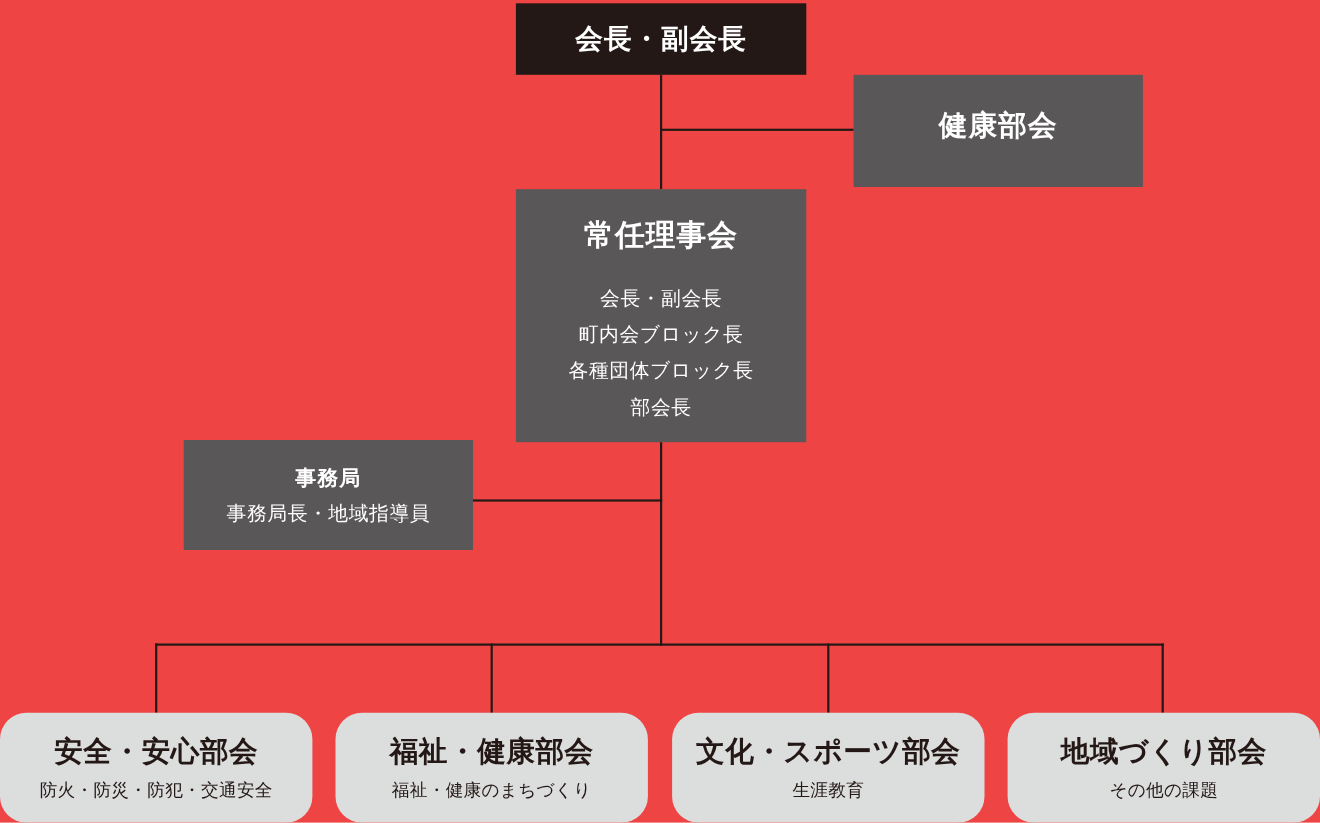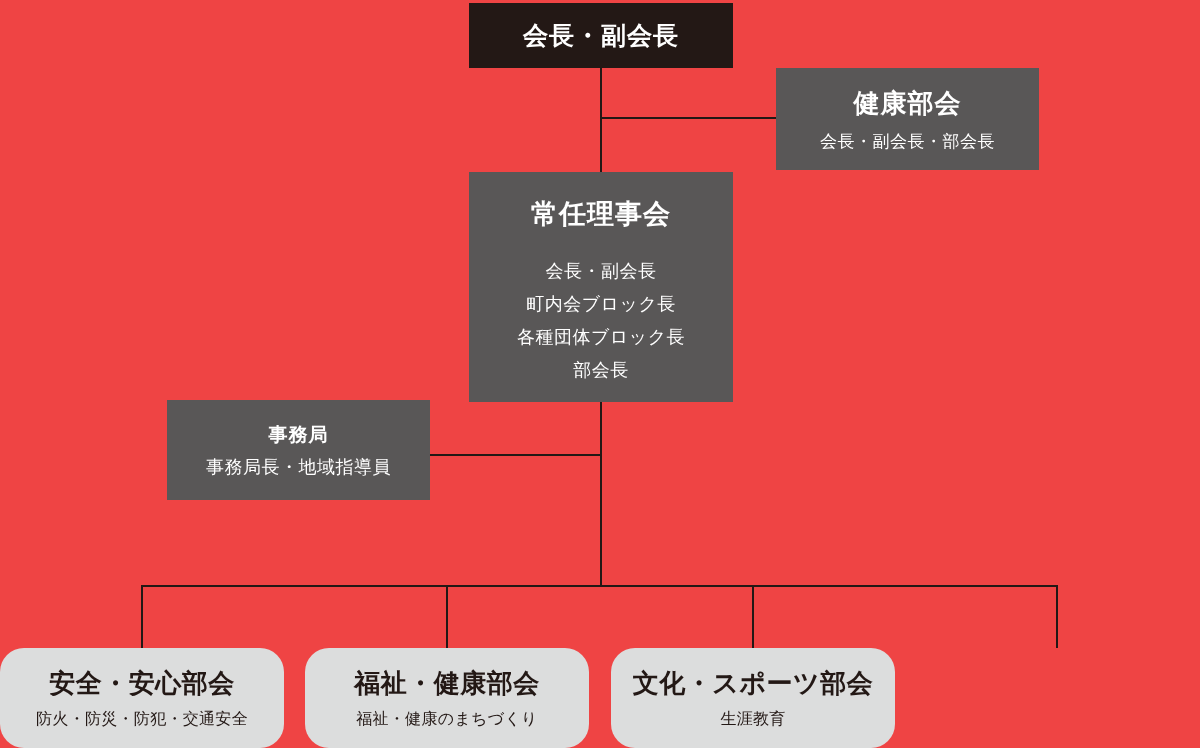--- a/index.html
+++ b/index.html
@@ -142,21 +142,20 @@
   <div class="line line--drop-2"></div>
   <div class="line line--drop-3"></div>
   <div class="line line--drop-4"></div>
 
   <div class="box box--chairman">
     <div class="box__title">会長・副会長</div>
   </div>
 
   <div class="box box--exec">
     <div class="box__title">健康部会</div>
-    <div class="box__subtitle">会長・副会長・部会長</div>
   </div>
 
   <div class="box box--standing">
     <div class="box__title">常任理事会</div>
     <div class="box__member">会長・副会長</div>
     <div class="box__member">町内会ブロック長</div>
     <div class="box__member">各種団体ブロック長</div>
     <div class="box__member">部会長</div>
   </div>
 
@@ -173,14 +172,18 @@
   <div class="box box--committee box--committee-2">
     <div class="box__title">福祉・健康部会</div>
     <div class="box__subtitle">福祉・健康のまちづくり</div>
   </div>
 
   <div class="box box--committee box--committee-3">
     <div class="box__title">文化・スポーツ部会</div>
     <div class="box__subtitle">生涯教育</div>
   </div>
 
+  <div class="box box--committee box--committee-4">
+    <div class="box__title">地域づくり部会</div>
+    <div class="box__subtitle">その他の課題</div>
+  </div>
 
 </div>
 
 </body></html>

